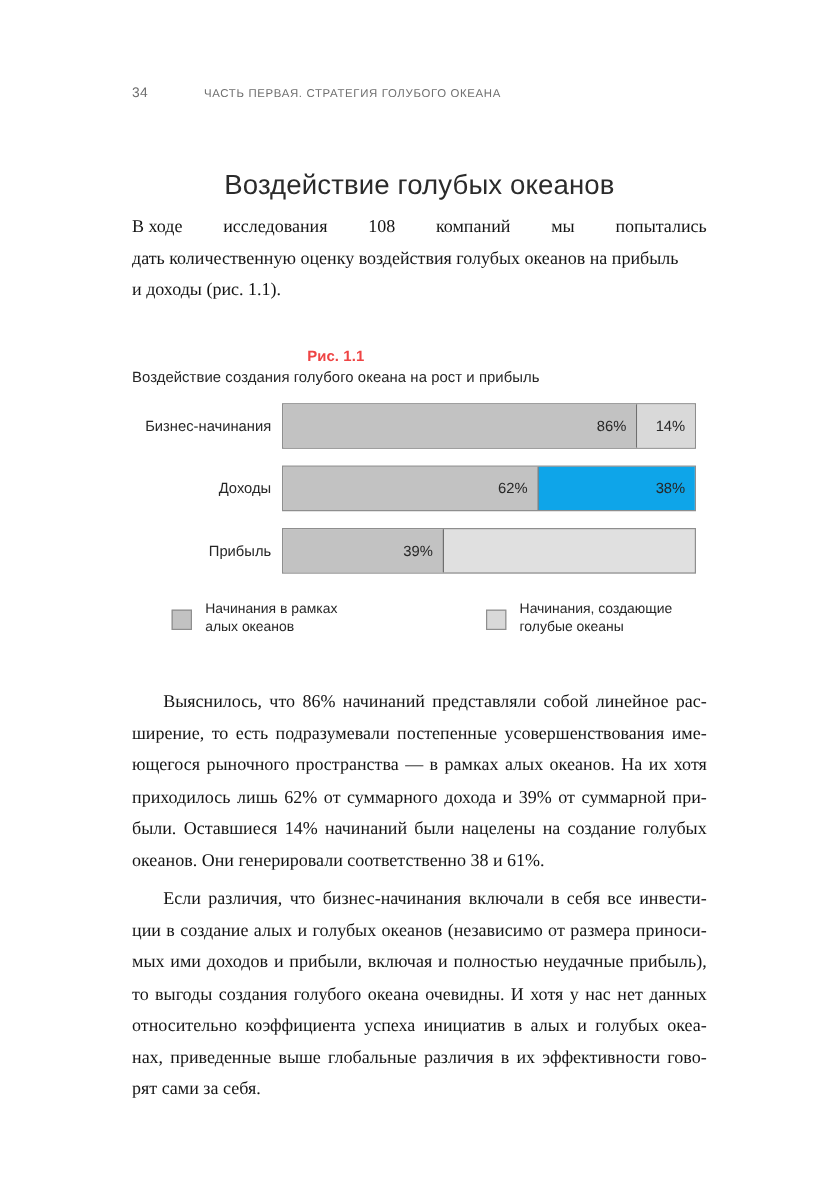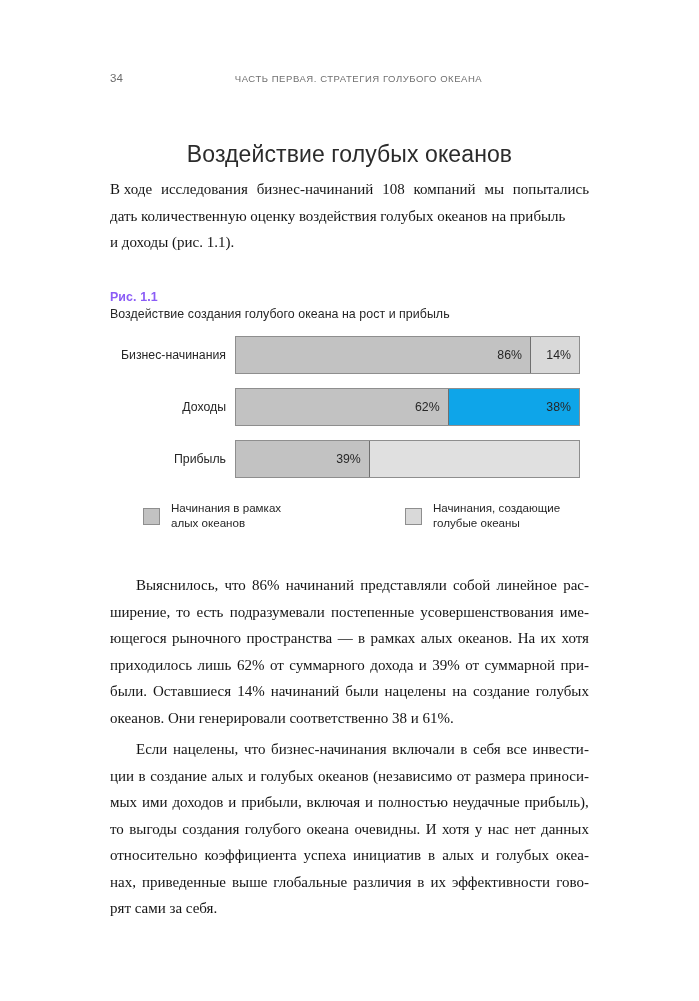--- a/index.html
+++ b/index.html
@@ -32,21 +32,20 @@
   }
   .folio {
     font-family: "Liberation Sans", sans-serif;
     font-size: 11.5px;
     color: #6b6b6b;
     letter-spacing: .2px;
     width: 60px;
   }
   .head-title {
     flex: 1;
-    text-align: center;
     font-family: "Liberation Sans", sans-serif;
     font-size: 9.5px;
     color: #6f6f6f;
     letter-spacing: .55px;
     margin-right: 56px;
     white-space: nowrap;
   }
 
   
   .section-title {
@@ -88,22 +87,23 @@
   
   .fig-caption {
     position: absolute;
     left: 110px;
     top: 290px;
     font-family: "Liberation Sans", sans-serif;
   }
   .fig-num {
     font-size: 12.4px;
     font-weight: bold;
-    color: #8b5cf6;
+    color: #ef4444;
     letter-spacing: .1px;
+    text-align: center;
   }
   .fig-sub {
     font-size: 12.4px;
     font-weight: 400;
     color: #262626;
     margin-top: 3px;
     letter-spacing: .05px;
   }
 
   .chart {
@@ -190,21 +190,20 @@
     <div class="folio">34</div>
     <div class="head-title">ЧАСТЬ ПЕРВАЯ. СТРАТЕГИЯ ГОЛУБОГО ОКЕАНА</div>
   </div>
 
   <h1 class="section-title">Воздействие голубых океанов</h1>
 
   <div class="para" id="intro">
       <span class="line just">
         <span>В ходе</span>
         <span>исследования</span>
-        <span>бизнес-начинаний</span>
         <span>108</span>
         <span>компаний</span>
         <span>мы</span>
         <span>попытались</span>
       </span>
       <span class="line">дать количественную оценку воздействия голубых океанов на прибыль</span>
       <span class="line">и доходы (рис. 1.1).</span>
     </div>
 
   <div class="fig-caption">
@@ -317,21 +316,21 @@
         <span>нацелены</span>
         <span>на</span>
         <span>создание</span>
         <span>голубых</span>
       </span>
       <span class="line">океанов. Они генерировали соответственно 38 и 61%.</span>
     </div>
   <div class="para" id="body2">
       <span class="line just">
         <span><span class="indent"></span>Если</span>
-        <span>нацелены,</span>
+        <span>различия,</span>
         <span>что</span>
         <span>бизнес-начинания</span>
         <span>включали</span>
         <span>в</span>
         <span>себя</span>
         <span>все</span>
         <span>инвести-</span>
       </span>
       <span class="line just">
         <span>ции</span>

